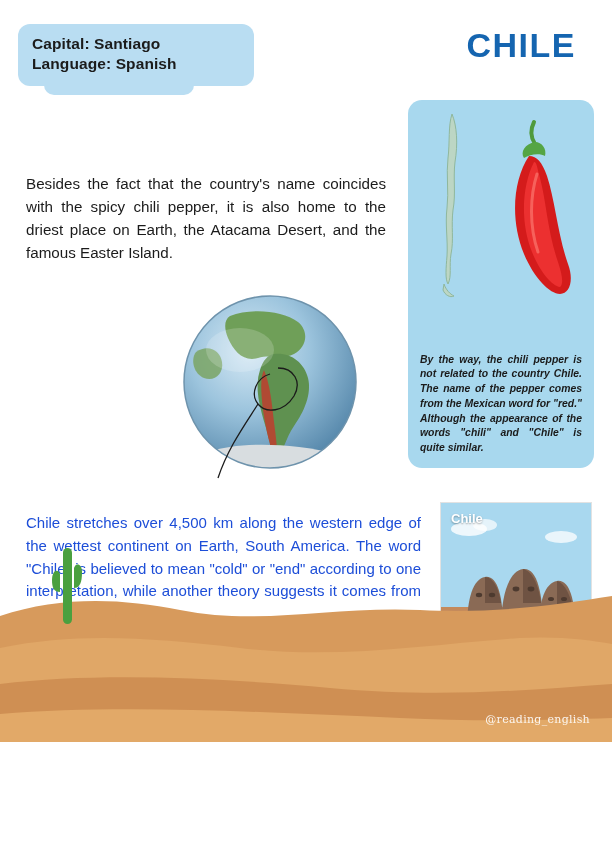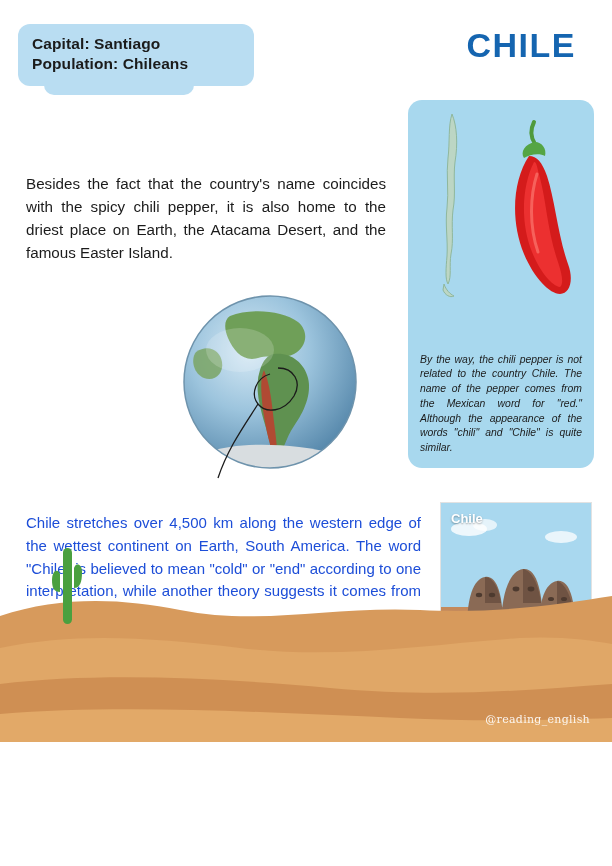--- a/index.html
+++ b/index.html
@@ -83,21 +83,21 @@
     width: 186px; height: 368px;
     background: #a8d8ee;
     border-radius: 14px;
     overflow: hidden;
   }
   .chili-note {
     position: absolute;
     left: 12px; right: 12px; bottom: 12px;
     font-size: 10.4px;
     font-style: italic;
-    font-weight: normal;
+    font-weight: bold;
     color: #1b1b1b;
     line-height: 1.42;
     text-align: justify;
   }
   .chili-art { position: absolute; left: 0; top: 4px; width: 186px; height: 220px; }
 
   
   .globe-wrap {
     position: absolute;
     left: 178px; top: 292px;
@@ -139,21 +139,21 @@
     letter-spacing: .3px;
   }
 </style>
 </head>
 <body>
 
 <div class="page">
 
   <div class="info-badge">
     <div class="line">Capital: Santiago</div>
-    <div class="line">Population: Chileans</div>
+    <div class="line">Language: Spanish</div>
   </div>
 
   <div class="title">CHILE</div>
 
   <div class="para1">Besides the fact that the country's name coincides with the spicy chili pepper, it is also home to the driest place on Earth, the Atacama Desert, and the famous Easter Island.</div>
 
   <div class="chili-card">
     <svg class="chili-art" viewBox="0 0 186 220">
 
       <g>

